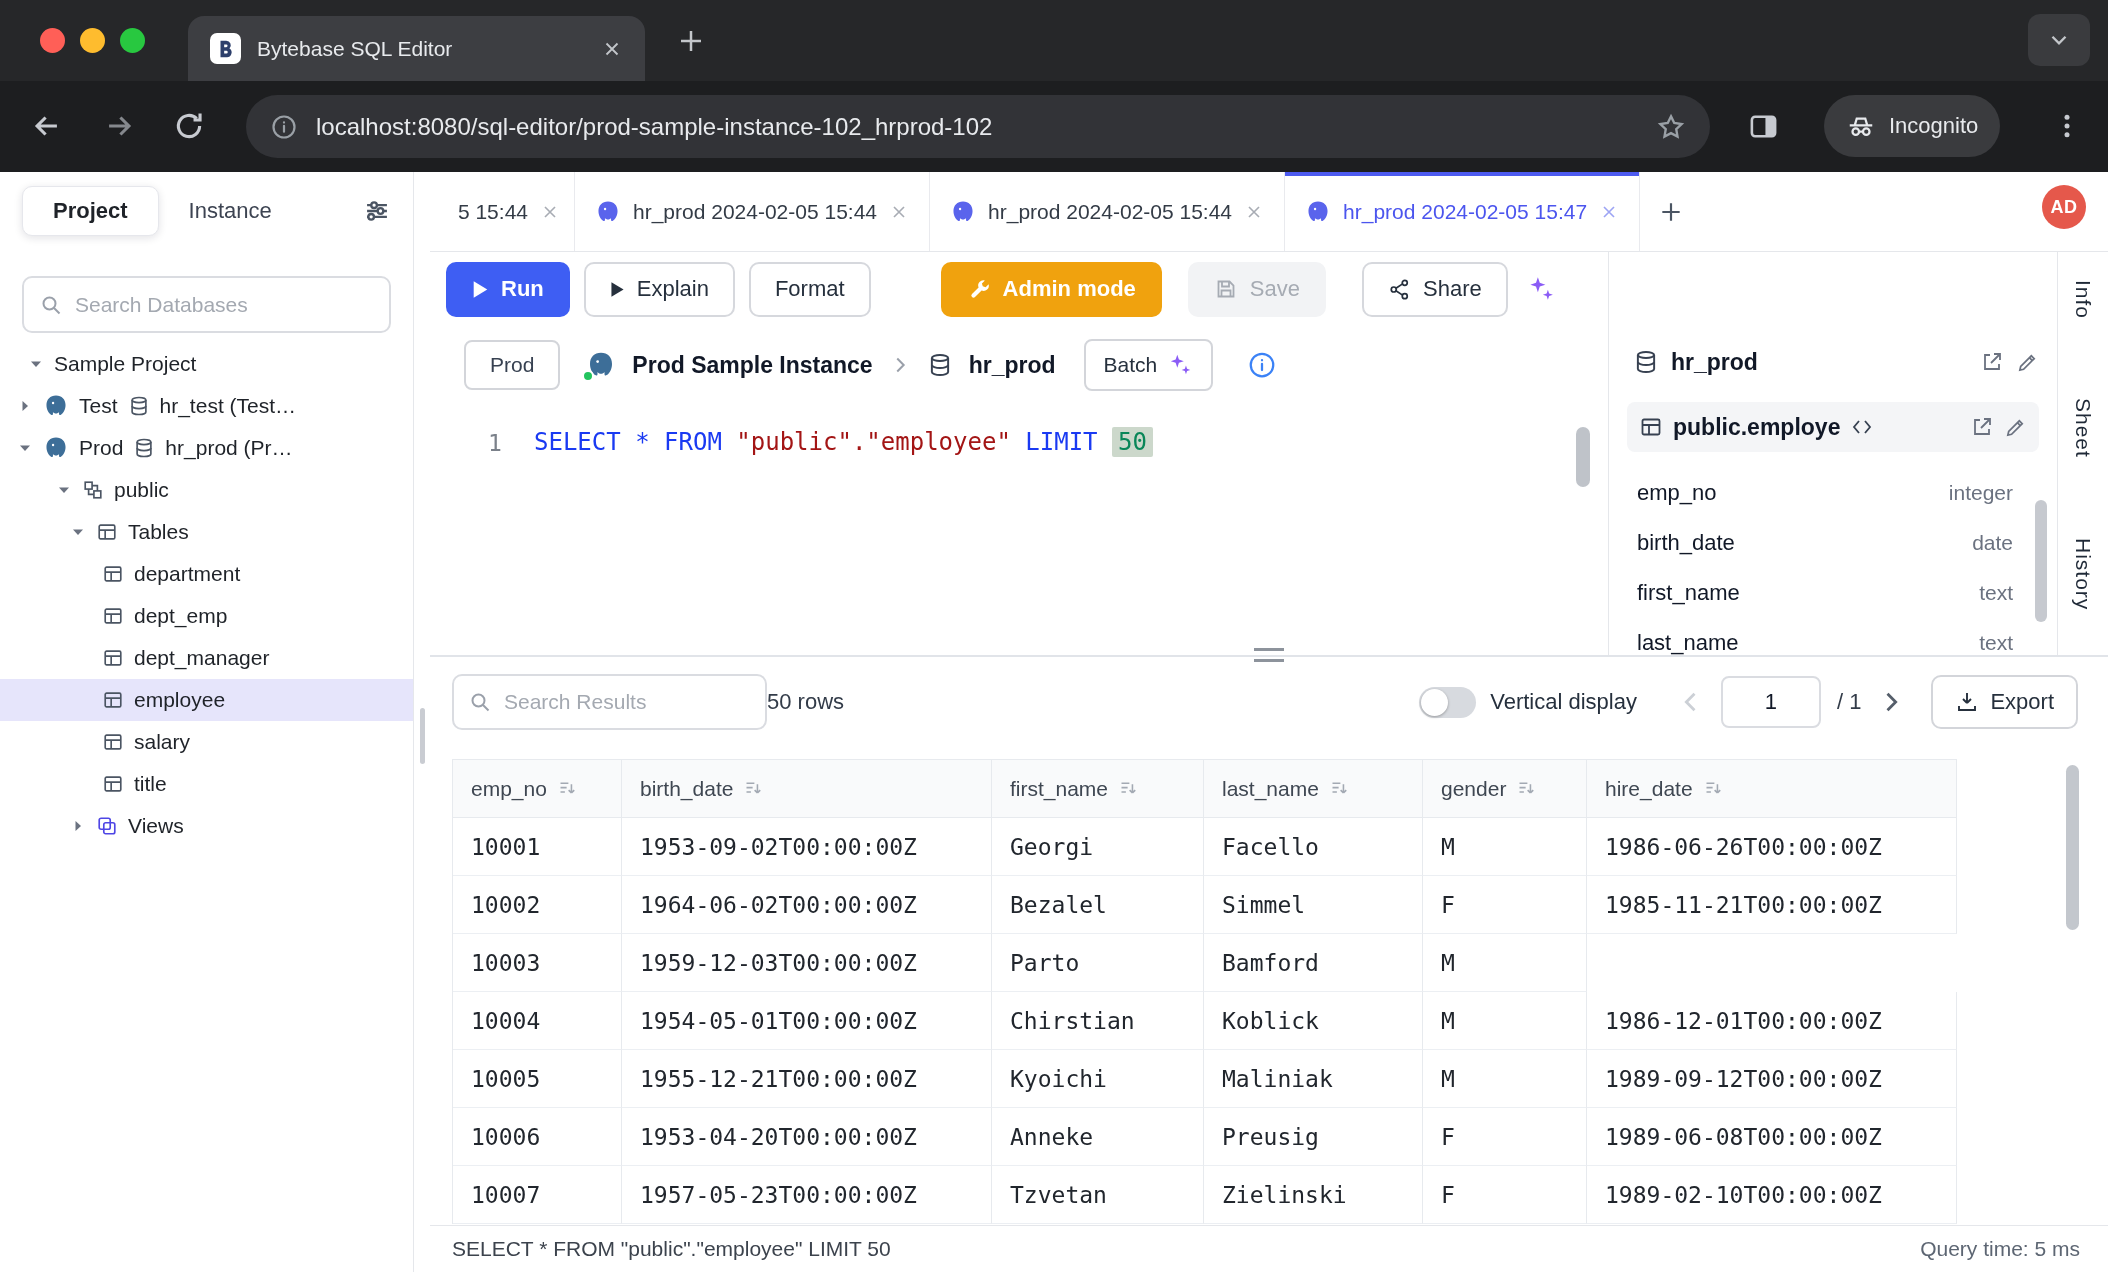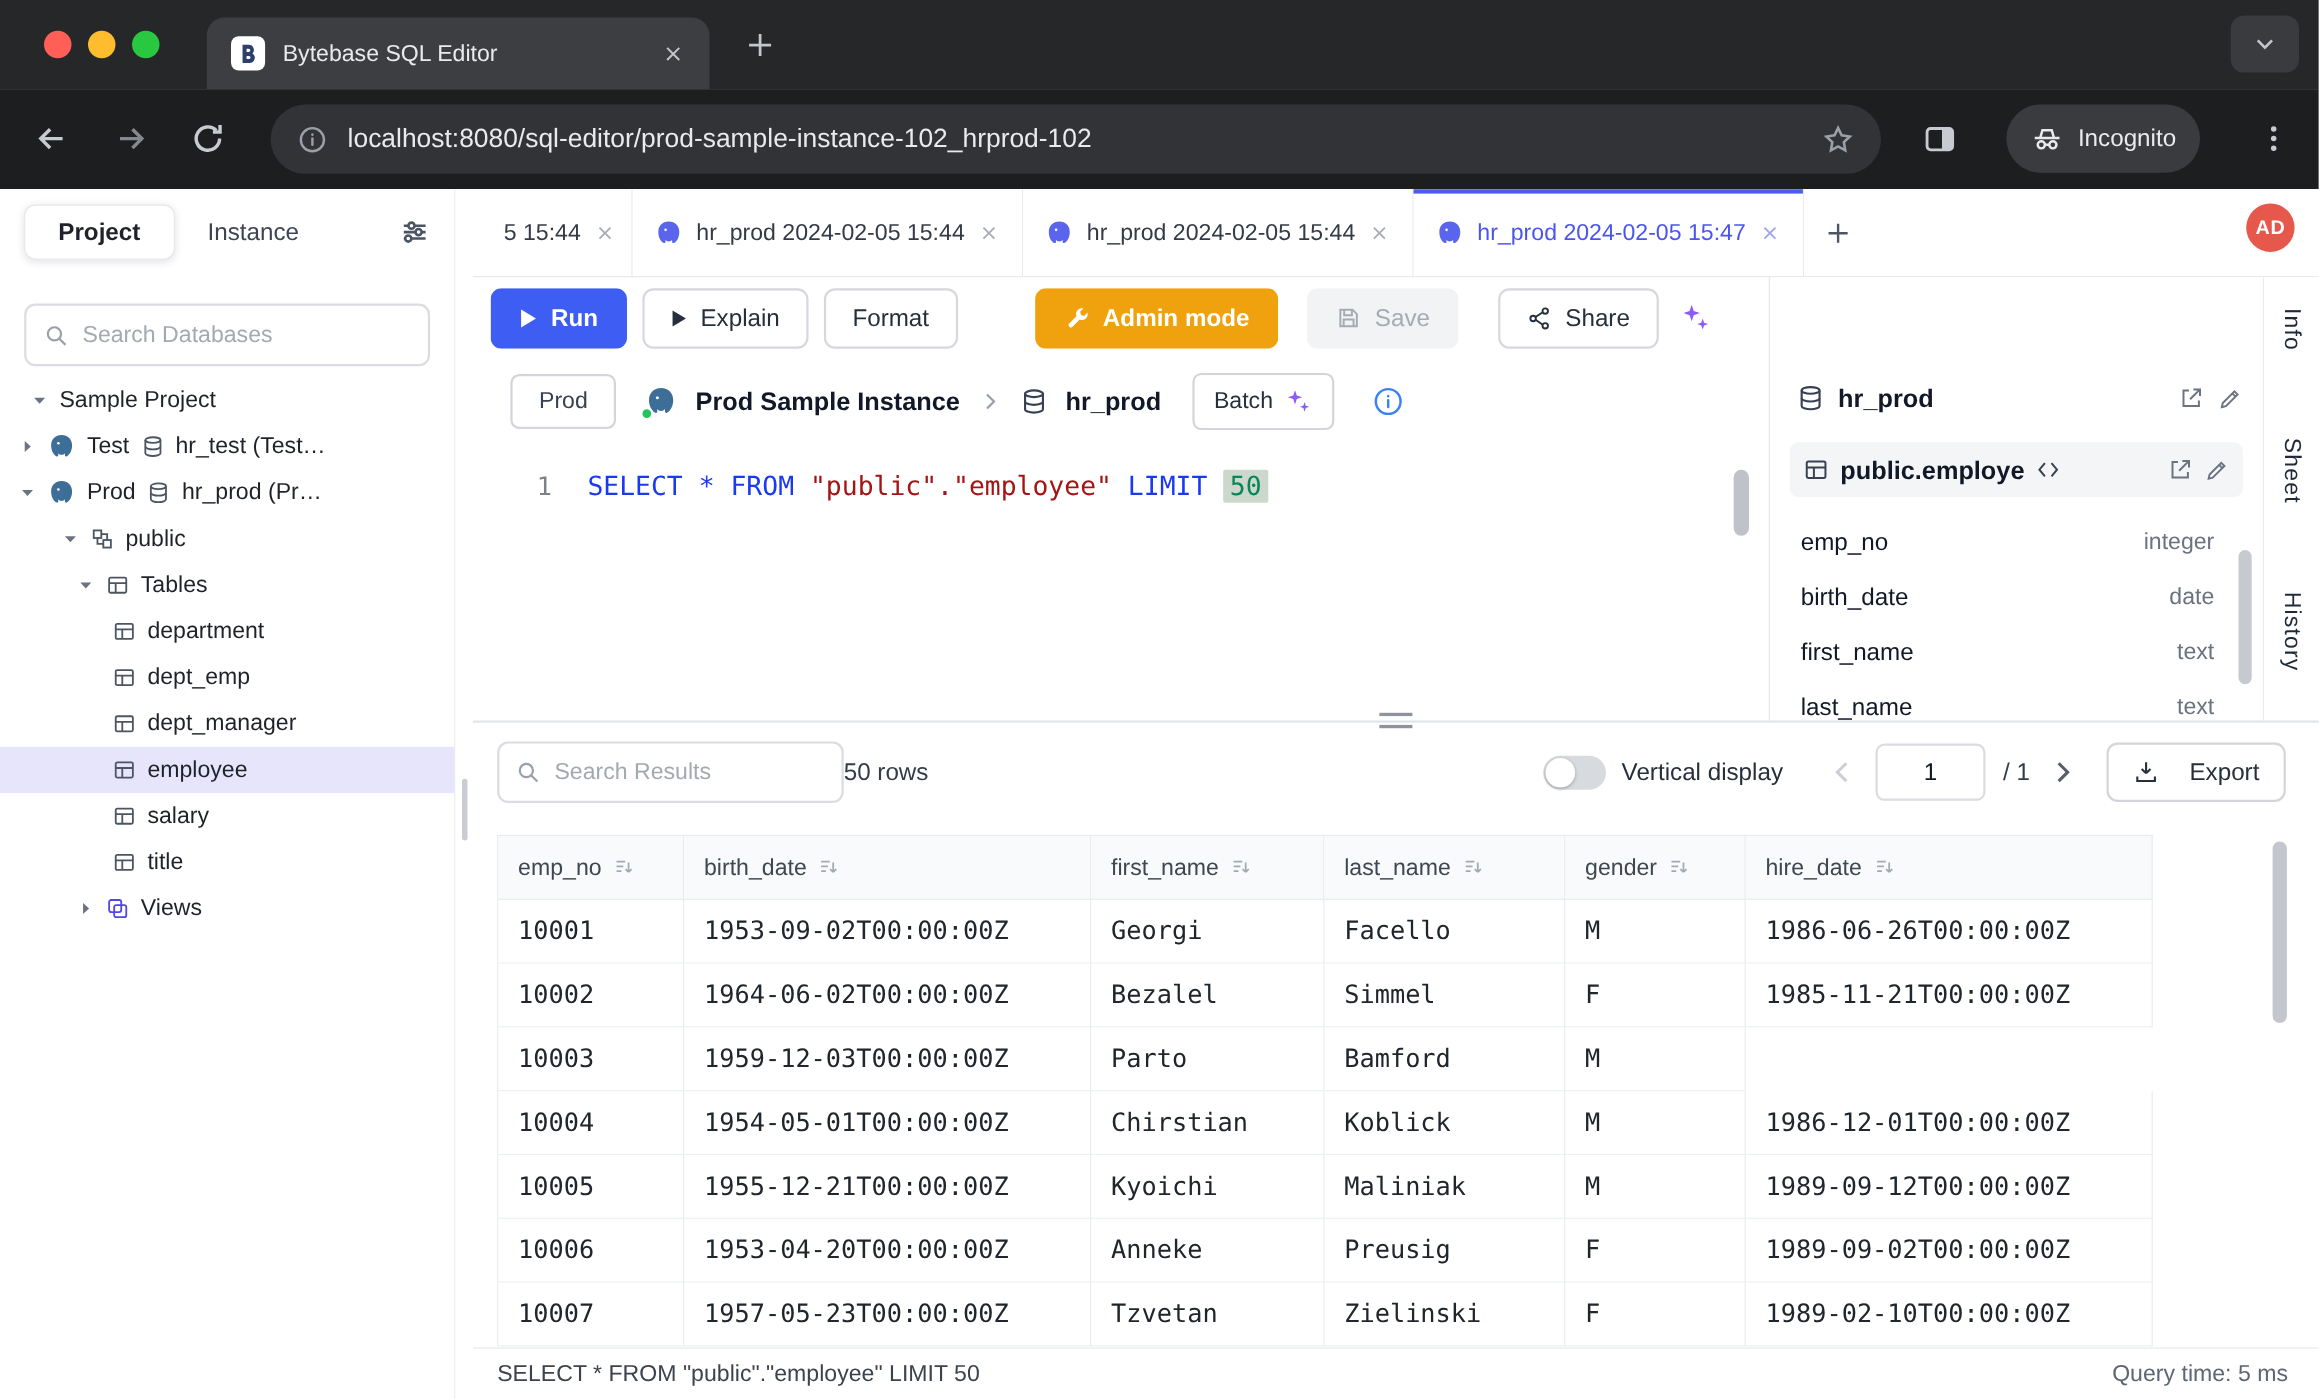--- a/index.html
+++ b/index.html
@@ -126,21 +126,21 @@
     gap:12px;padding:0 14px;background:#fff}
   .rows-label{font-size:22px;color:#333c49}
   .flex1{flex:1}
   .toggle{width:57px;height:31px;border-radius:16px;background:#d7dadf;position:relative;flex:none}
   .knob{position:absolute;left:2px;top:2px;width:27px;height:27px;border-radius:50%;background:#fff;box-shadow:0 1px 3px rgba(0,0,0,.3)}
   .vd-label{font-size:22px;color:#26303d;margin:0 40px 0 14px}
   .pager{display:flex;align-items:center;gap:16px}
   .page-input{width:100px;height:52px;border:2px solid #dadce1;border-radius:8px;text-align:center;font-size:22px;color:#111827;outline:none}
   .page-total{font-size:22px;color:#333c49}
   .btn-export{margin-left:26px;margin-right:30px;height:54px;border:2px solid #d3d5da;border-radius:10px;
-    display:flex;align-items:center;gap:27px;padding:0 22px;font-size:22px;color:#26303d;background:#fff}
+    display:flex;align-items:center;gap:11px;padding:0 22px;font-size:22px;color:#26303d;background:#fff}
 
   .rtable{position:absolute;left:22px;top:96px;width:1504px;border-left:1px solid #e7eaee}
   .grow{display:grid;grid-template-columns:169px 370px 212px 219px 164px 370px}
   .th{height:59px;background:#f9fafb;border-right:1px solid #e7eaee;border-top:1px solid #e7eaee;border-bottom:1px solid #e7eaee;
     display:flex;align-items:center;gap:10px;padding-left:18px;font-size:21px;color:#3f4752;font-weight:500}
   .td{height:58px;border-right:1px solid #e7eaee;border-bottom:1px solid #eceff3;display:flex;align-items:center;
     padding-left:18px;font-family:"DejaVu Sans Mono",monospace;font-size:23px;color:#21262d;white-space:nowrap;overflow:hidden}
   .tbl-scroll{position:absolute;left:1636px;top:102px;width:13px;height:165px;background:#c3c7cd;border-radius:7px}
 
   
@@ -798,21 +798,21 @@
             <div class="td">Maliniak</div>
             <div class="td">M</div>
             <div class="td">1989-09-12T00:00:00Z</div>
           </div>
           <div class="grow">
             <div class="td">10006</div>
             <div class="td">1953-04-20T00:00:00Z</div>
             <div class="td">Anneke</div>
             <div class="td">Preusig</div>
             <div class="td">F</div>
-            <div class="td">1989-09-02T00:00:00Z</div>
+            <div class="td">1989-06-08T00:00:00Z</div>
           </div>
           <div class="grow">
             <div class="td">10007</div>
             <div class="td">1957-05-23T00:00:00Z</div>
             <div class="td">Tzvetan</div>
             <div class="td">Zielinski</div>
             <div class="td">F</div>
             <div class="td">1989-02-10T00:00:00Z</div>
           </div>
         </div>

